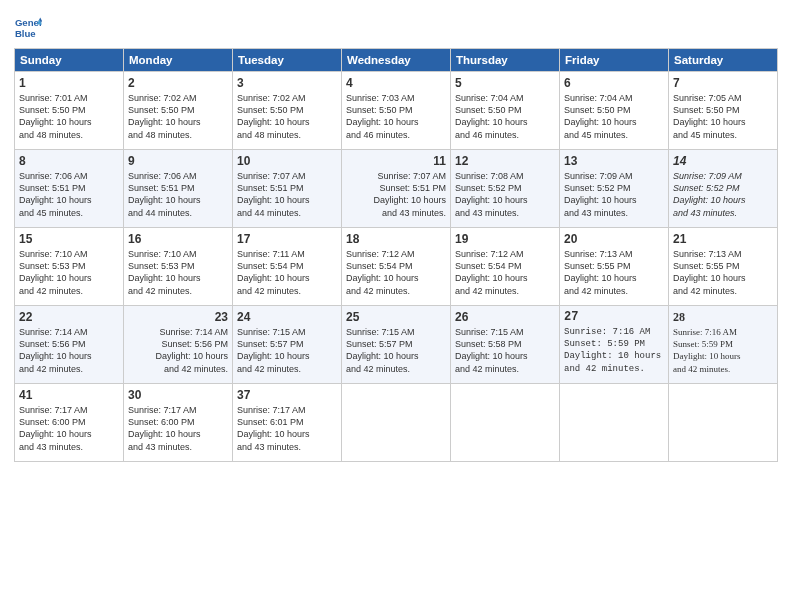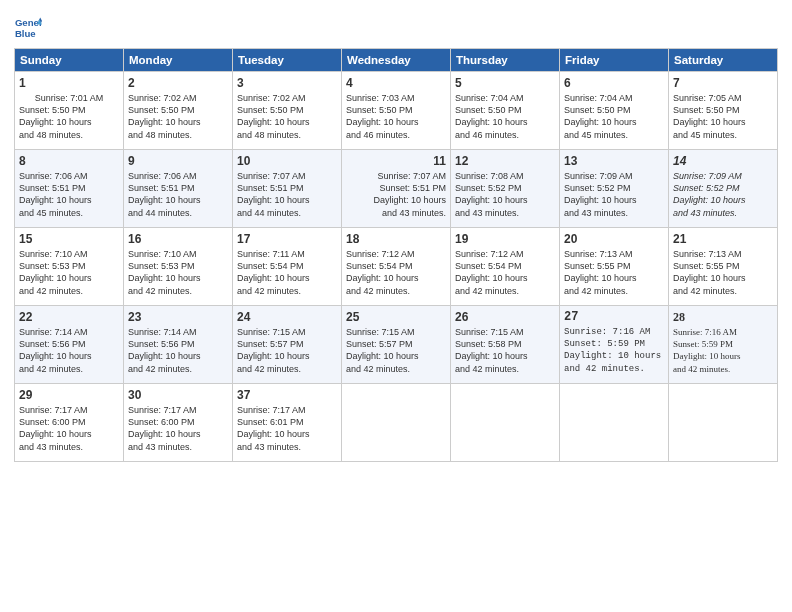--- a/index.html
+++ b/index.html
@@ -120,21 +120,21 @@
         <th>Wednesday</th>
         <th>Thursday</th>
         <th>Friday</th>
         <th>Saturday</th>
       </tr>
     </thead>
     <tbody id="calendar-body">
     <tr>
           <td>
             <span class="day-num">1</span>
-            <span style="display: block; text-align: center;">Sunrise: 7:01 AM</span>
+            <span style="display: block;">Sunrise: 7:01 AM</span>
             <span style="display: block;">Sunset: 5:50 PM</span>
             <span style="display: block;">Daylight: 10 hours</span>
             <span style="display: block;">and 48 minutes.</span>
           </td>
           <td>
             <span class="day-num">2</span>
             <span style="display: block;">Sunrise: 7:02 AM</span>
             <span style="display: block;">Sunset: 5:50 PM</span>
             <span style="display: block;">Daylight: 10 hours</span>
             <span style="display: block;">and 48 minutes.</span>
@@ -278,21 +278,21 @@
           </td>
         </tr>
         <tr>
           <td style="background-color: rgb(242, 245, 251);">
             <span class="day-num">22</span>
             <span style="display: block;">Sunrise: 7:14 AM</span>
             <span style="display: block;">Sunset: 5:56 PM</span>
             <span style="display: block;">Daylight: 10 hours</span>
             <span style="display: block;">and 42 minutes.</span>
           </td>
-          <td style="background-color: rgb(242, 245, 251);">
+          <td style="background-color: rgb(242, 245, 251); text-align: right;">
             <span class="day-num">23</span>
             <span style="display: block;">Sunrise: 7:14 AM</span>
             <span style="display: block;">Sunset: 5:56 PM</span>
             <span style="display: block;">Daylight: 10 hours</span>
             <span style="display: block;">and 42 minutes.</span>
           </td>
           <td style="background-color: rgb(242, 245, 251);">
             <span class="day-num">24</span>
             <span style="display: block;">Sunrise: 7:15 AM</span>
             <span style="display: block;">Sunset: 5:57 PM</span>
@@ -323,21 +323,21 @@
           <td style="background-color: rgb(242, 245, 251); font-family: Liberation Serif, serif;">
             <span class="day-num">28</span>
             <span style="display: block;">Sunrise: 7:16 AM</span>
             <span style="display: block;">Sunset: 5:59 PM</span>
             <span style="display: block;">Daylight: 10 hours</span>
             <span style="display: block;">and 42 minutes.</span>
           </td>
         </tr>
         <tr>
           <td>
-            <span class="day-num">29</span>
+            <span class="day-num">41</span>
             <span style="display: block;">Sunrise: 7:17 AM</span>
             <span style="display: block;">Sunset: 6:00 PM</span>
             <span style="display: block;">Daylight: 10 hours</span>
             <span style="display: block;">and 43 minutes.</span>
           </td>
           <td>
             <span class="day-num">30</span>
             <span style="display: block;">Sunrise: 7:17 AM</span>
             <span style="display: block;">Sunset: 6:00 PM</span>
             <span style="display: block;">Daylight: 10 hours</span>

